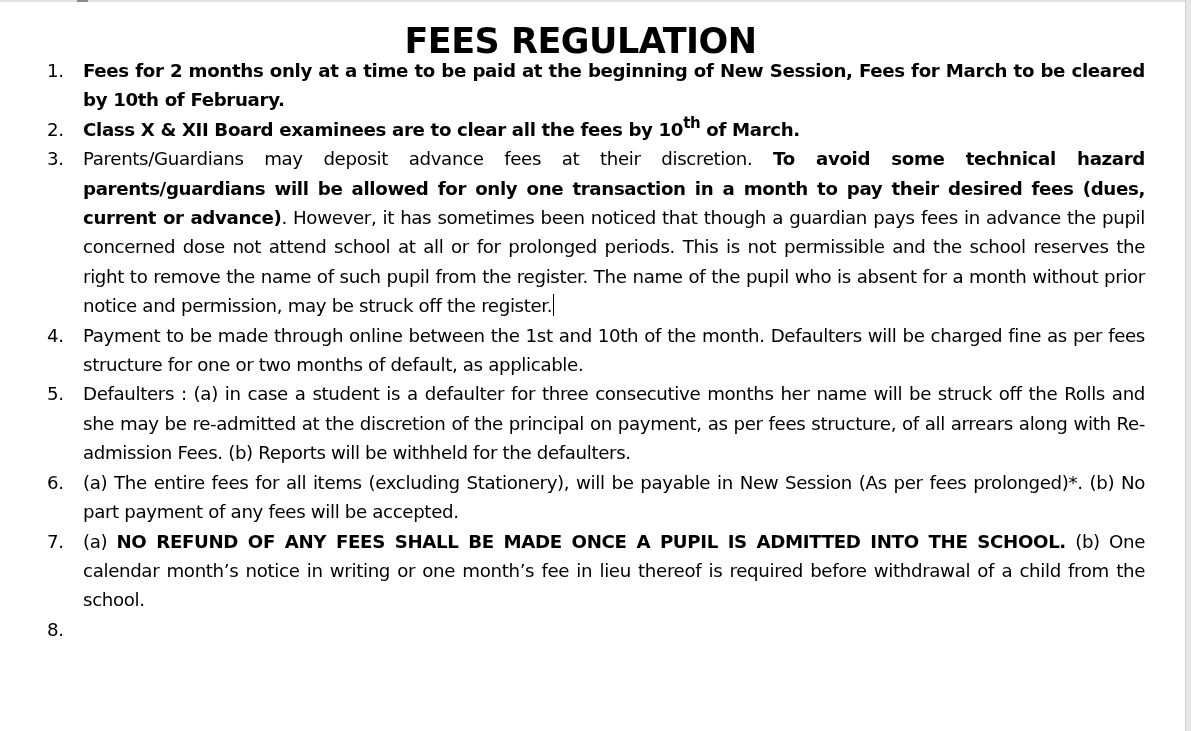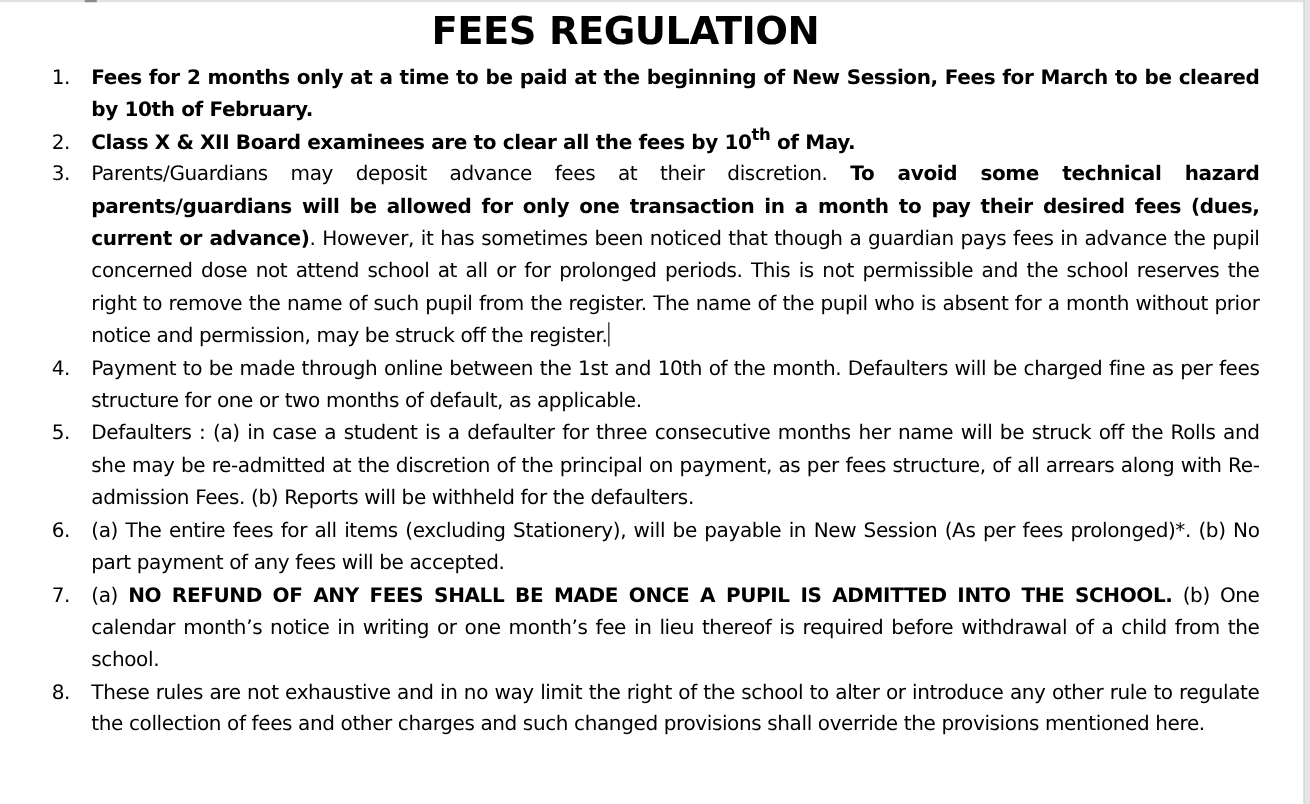--- a/index.html
+++ b/index.html
@@ -47,21 +47,21 @@
       position: absolute;
       left: 0;
       width: 1137px;
       top: 6px;
       text-align: center;
       font-family: "DejaVu Sans", sans-serif;
       font-weight: bold;
       font-size: 35px;
       letter-spacing: -0.5px;
       line-height: 46px;
-      margin: 0;
+      margin: 12px;
     }
     .rules-list {
       position: absolute;
       left: 47px;
       top: 56px;
       width: 1098px;
       margin: 0;
       padding: 0;
       list-style: none;
       font-size: 18.2px;
@@ -106,21 +106,21 @@
 
   <ol class="rules-list">
 
     <li class="rule-item">
       <span class="rule-num">1.</span>
       <span class="b">Fees for 2 months only at a time to be paid at the beginning of New Session, Fees for March to be cleared by 10th of February.</span>
     </li>
 
     <li class="rule-item">
       <span class="rule-num">2.</span>
-      <span class="b">Class X &amp; XII Board examinees are to clear all the fees by 10</span><sup class="b">th</sup><span class="b"> of May.</span>
+      <span class="b">Class X &amp; XII Board examinees are to clear all the fees by 10</span><sup class="b">th</sup><span class="b"> of March.</span>
     </li>
 
     <li class="rule-item">
       <span class="rule-num">3.</span>
       <span>Parents/Guardians may deposit advance fees at their discretion. </span><span class="b">To avoid some technical hazard parents/guardians will be allowed for only one transaction in a month to pay their desired fees (dues, current or advance)</span><span>. However, it has sometimes been noticed that though a guardian pays fees in advance the pupil concerned dose not attend school at all or for prolonged periods. This is not permissible and the school reserves the right to remove the name of such pupil from the register. The name of the pupil who is absent for a month without prior notice and permission, may be struck off the register.</span><span class="cursor"></span>
     </li>
 
     <li class="rule-item">
       <span class="rule-num">4.</span>
       <span>Payment to be made through online between the 1st and 10th of the month. Defaulters will be charged fine as per fees structure for one or two months of default, as applicable.</span>
@@ -136,16 +136,15 @@
       <span>(a) The entire fees for all items (excluding Stationery), will be payable in New Session (As per fees prolonged)*. (b) No part payment of any fees will be accepted.</span>
     </li>
 
     <li class="rule-item">
       <span class="rule-num">7.</span>
       <span>(a) </span><span class="b">NO REFUND OF ANY FEES SHALL BE MADE ONCE A PUPIL IS ADMITTED INTO THE SCHOOL.</span><span> (b) One calendar month’s notice in writing or one month’s fee in lieu thereof is required before withdrawal of a child from the school.</span>
     </li>
 
     <li class="rule-item">
       <span class="rule-num">8.</span>
-      <span>These rules are not exhaustive and in no way limit the right of the school to alter or introduce any other rule to regulate the collection of fees and other charges and such changed provisions shall override the provisions mentioned here.</span>
     </li>
   </ol>
 </div>
 
 </body></html>

